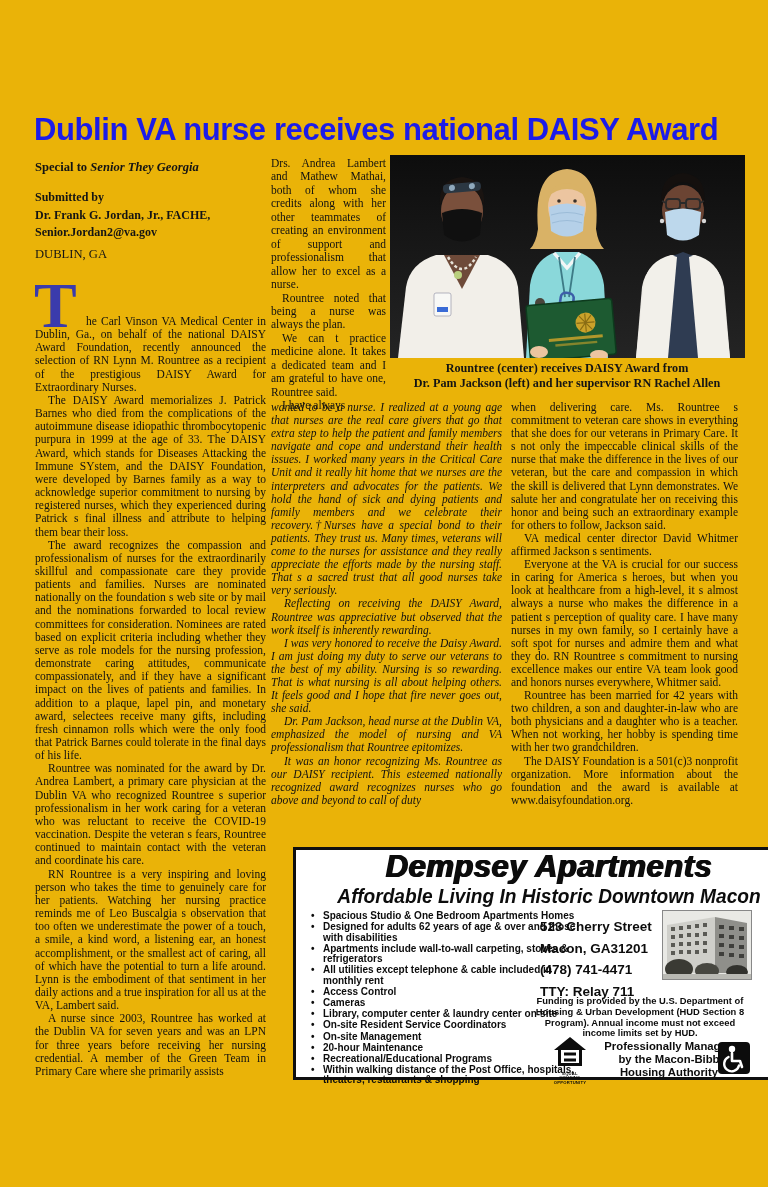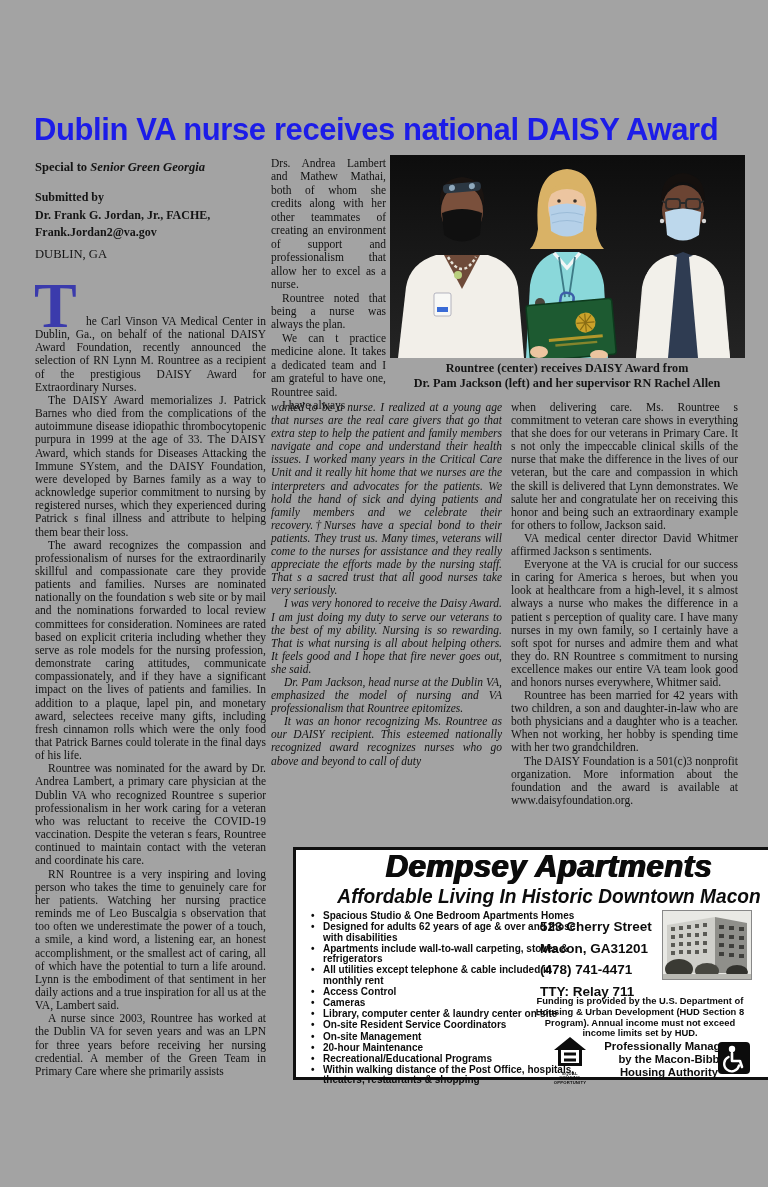--- a/index.html
+++ b/index.html
@@ -1,17 +1,17 @@
 <!DOCTYPE html>
 <html lang="en"><head>
 <meta charset="utf-8">
 <style>
   html,body{margin:0;padding:0;}
   body{width:768px;height:1187px;background:#ffffff;font-family:"Liberation Serif",serif;color:#141414;}
-  .page{position:relative;width:768px;height:1187px;background:#a3a3a3;overflow:hidden;}
+  .page{position:relative;width:768px;height:1187px;background:#eab308;overflow:hidden;}
 
   
   .headline{position:absolute;left:34px;top:112px;width:706px;margin:0;
     font-family:"Liberation Sans",sans-serif;font-weight:bold;font-size:31px;line-height:36px;
     letter-spacing:-0.4px;color:#1c1ce8;white-space:nowrap;}
 
   
   .special-to{position:absolute;left:35px;top:160px;font-size:12.6px;font-weight:bold;}
   .special-to .pub{font-style:italic;}
   .submitted{position:absolute;left:35px;top:189px;width:235px;font-size:12px;font-weight:bold;line-height:17.5px;}
@@ -61,26 +61,26 @@
     font-weight:bold;font-size:11.3px;line-height:13px;color:#0c0c0c;}
   .ada-icon{position:absolute;left:422px;top:192px;}
 </style>
 </head>
 <body>
 
 <div class="page">
 
   <h1 class="headline" style="color: rgb(28, 28, 232);">Dublin VA nurse receives national DAISY Award</h1>
 
-  <div class="special-to"><span>Special to </span><span class="pub">Senior Green Georgia</span></div>
+  <div class="special-to"><span>Special to </span><span class="pub">Senior They Georgia</span></div>
 
   <div class="submitted">
     <div>Submitted by</div>
     <div>Dr. Frank G. Jordan, Jr., FACHE,</div>
-    <div>Frank.Jordan2@va.gov</div>
+    <div>Senior.Jordan2@va.gov</div>
   </div>
 
   <div class="dateline">DUBLIN, GA</div>
 
   <div class="col col1">
     <span class="dropcap" style="color: rgb(59, 59, 172);">T</span>
     <p class="first-para"><span class="dc-spacer"></span><span>he Carl Vinson VA Medical Center in Dublin, Ga., on behalf of the national DAISY Award Foundation, recently announced the selection of RN Lynn M. Rountree as a recipient of the prestigious DAISY Award for Extraordinary Nurses.</span></p>
     <div class="flow">
         <p>The DAISY Award memorializes J. Patrick Barnes who died from the complications of the autoimmune disease idiopathic thrombocytopenic purpura in 1999 at the age of 33. The DAISY Award, which stands for Diseases Attacking the Immune SYstem, and the DAISY Foundation, were developed by Barnes  family as a way to acknowledge superior commitment to nursing by registered nurses, which they experienced during Patrick s final illness and attribute to helping them bear their loss.</p>
         <p>The award recognizes the compassion and professionalism of nurses for the extraordinarily skillful and compassionate care they provide patients and families. Nurses are nominated nationally on the foundation s web site or by mail and the nominations forwarded to local review committees for consideration. Nominees are rated based on explicit criteria including whether they serve as role models for the nursing profession, demonstrate caring attitudes, communicate compassionately, and if they have a significant impact on the lives of patients and families. In addition to a plaque, lapel pin, and monetary award, selectees receive many gifts, including fresh cinnamon rolls which were the only food that Patrick Barnes could tolerate in the final days of his life.</p>
@@ -95,20 +95,21 @@
         <p>Drs. Andrea Lambert and Mathew Mathai, both of whom she credits along with her other teammates of creating an environment of support and professionalism that allow her to excel as a nurse.</p>
         <p>Rountree noted that being a nurse was always the plan.</p>
         <p>We can t practice medicine alone. It takes a dedicated team and I am grateful to have one,  Rountree said.</p>
         <p>I have always</p>
       </div>
   </div>
 
   <div class="col col2bottom">
     <div class="flow">
         <p>wanted to be a nurse. I realized at a young age that nurses are the real care givers that go that extra step to help the patient and family members navigate and cope and understand their health issues. I worked many years in the Critical Care Unit and it really hit home that we nurses are the interpreters and advocates for the patients. We hold the hand of sick and dying patients and family members and we celebrate their recovery.†Nurses have a special bond to their patients. They trust us. Many times, veterans will come to the nurses for assistance and they really appreciate the efforts made by the nursing staff. That s a sacred trust that all good nurses take very seriously.</p>
+        <p>Reflecting on receiving the DAISY Award, Rountree was appreciative but observed that the work itself is inherently rewarding.</p>
         <p>I was very honored to receive the Daisy Award. I am just doing my duty to serve our veterans to the best of my ability. Nursing is so rewarding. That is what nursing is all about  helping others. It feels good and I hope that fire never goes out,  she said.</p>
         <p>Dr. Pam Jackson, head nurse at the Dublin VA, emphasized the model of nursing and VA professionalism that Rountree epitomizes.</p>
         <p>It was an honor recognizing Ms. Rountree as our DAISY recipient. This esteemed nationally recognized award recognizes nurses who go above and beyond to call of duty</p>
       </div>
   </div>
 
   <div class="col col3">
     <div class="flow">
         <p>when delivering care. Ms. Rountree s commitment to veteran care shows in everything that she does for our veterans in Primary Care. It s not only the impeccable clinical skills of the nurse that make the difference in the lives of our veteran, but the care and compassion in which the skill is delivered that Lynn demonstrates. We salute her and congratulate her on receiving this honor and being such an extraordinary example for others to follow,  Jackson said.</p>
         <p>VA medical center director David Whitmer affirmed Jackson s sentiments.</p>

